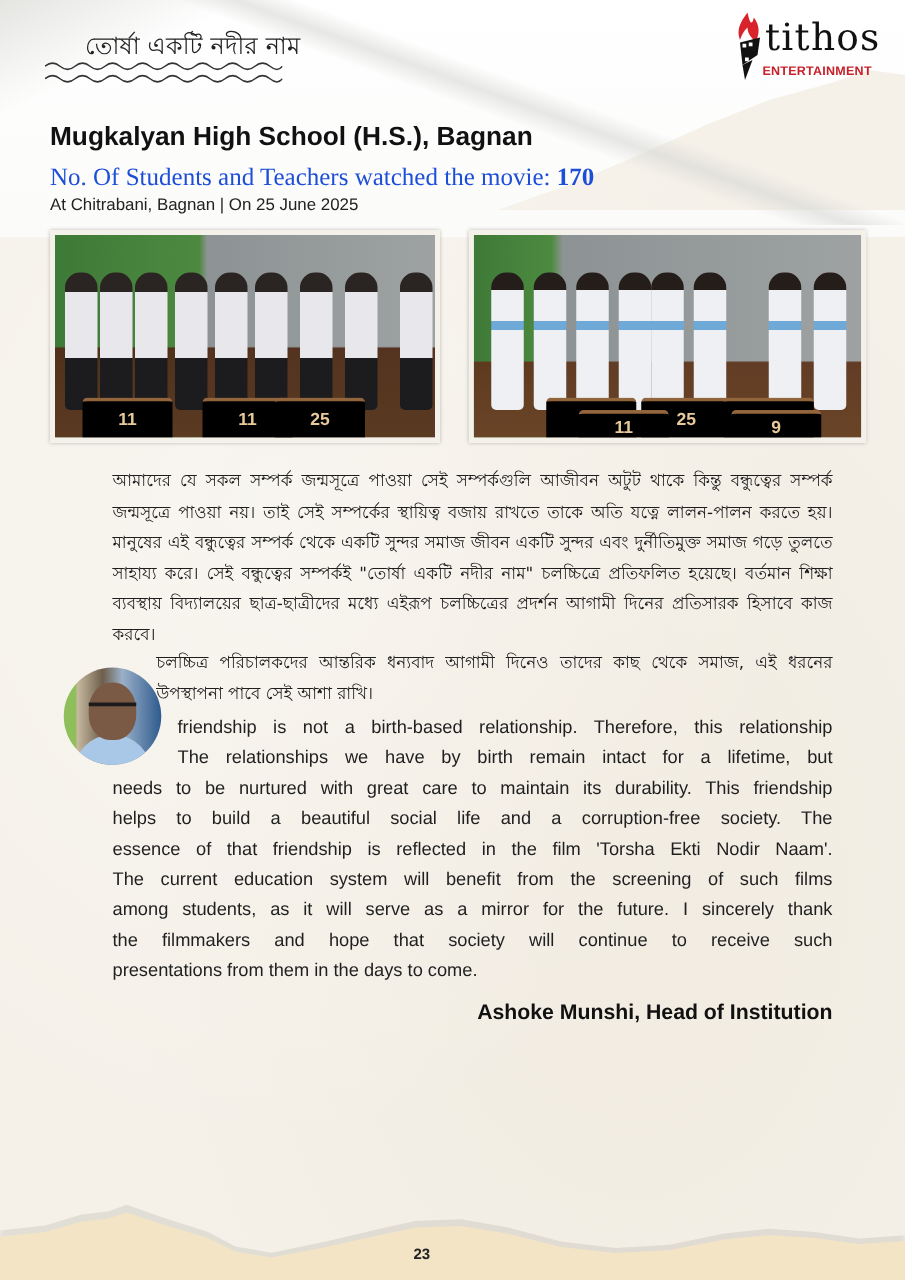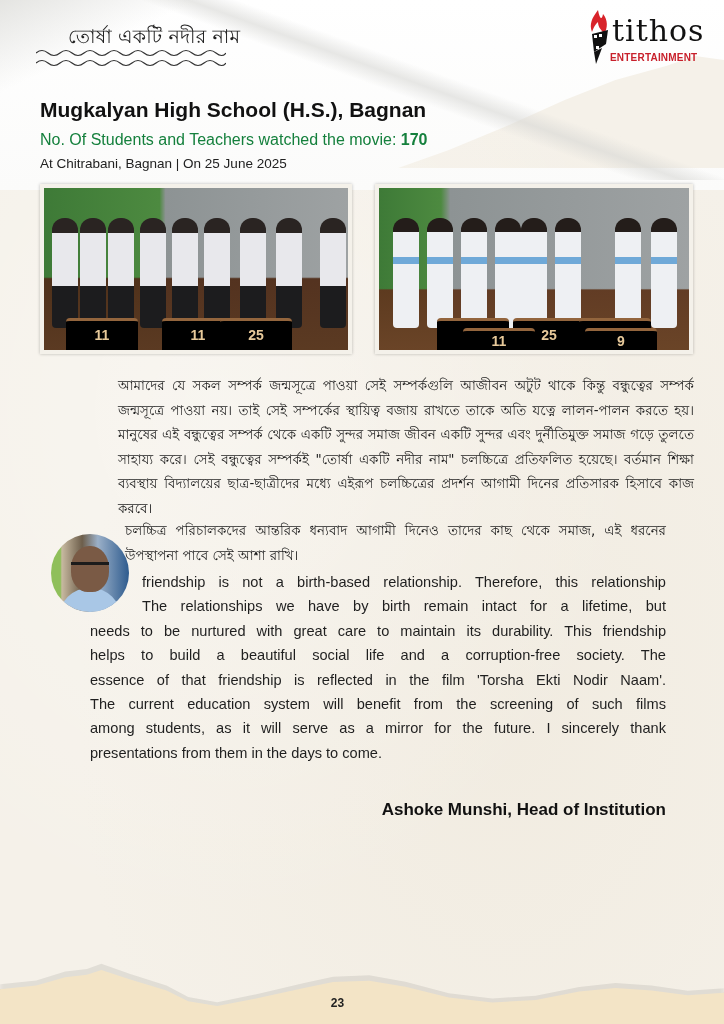--- a/index.html
+++ b/index.html
@@ -64,21 +64,21 @@
     font-family: "Liberation Sans", sans-serif; font-size: 10px; font-weight: 700;
     color: #c8202b; letter-spacing: 0.2px;
   }
 
   .school-name {
     position: absolute; left: 40px; top: 98px;
     font-family: "Liberation Sans", sans-serif; font-size: 21px; font-weight: 700; color: #111;
   }
   .watch-count {
     position: absolute; left: 40px; top: 131px;
-    font-family: Liberation Sans, sans-serif; font-size: 16px; color: #15803d;
+    font-family: Liberation Serif, serif; font-size: 20px; color: #1d4ed8;
   }
   .watch-count b { font-weight: 700; }
   .venue {
     position: absolute; left: 40px; top: 156px;
     font-family: "Liberation Sans", sans-serif; font-size: 13.5px; color: #222;
   }
 
   .photo {
     position: absolute; top: 184px; height: 170px;
     border: 4px solid #f4f1ea;
@@ -108,21 +108,21 @@
   }
   .seat {
     position: absolute; bottom: 0; width: 72px; height: 32px;
     background: #000000; border-top: 3px solid #93653d; border-radius: 4px 4px 0 0;
     color: #e7c99a; font-size: 14px; font-weight: 700; text-align: center; line-height: 28px;
   }
 
   .bn-paragraph {
     position: absolute; left: 90px; top: 374px; width: 576px;
     font-family: "DejaVu Sans", sans-serif; font-size: 13.4px; line-height: 24.6px;
-    color: #1d1d1d; text-align: justify; margin-left: 28px;
+    color: #1d1d1d; text-align: justify;
   }
   .bn-cont {
     position: absolute; left: 125px; top: 519px; width: 541px;
     font-family: "DejaVu Sans", sans-serif; font-size: 13.4px; line-height: 24.6px;
     color: #1d1d1d; text-align: justify;
   }
   .avatar {
     position: absolute; left: 51px; top: 534px; width: 78px; height: 78px;
     border-radius: 50%; overflow: hidden;
     background: linear-gradient(90deg, #8fbf5a 0%, #8fbf5a 12%, #c7b9a0 14%, #6d5e4b 40%, #9bb0c8 60%, #2e5b8e 100%);
@@ -233,20 +233,21 @@
 </div>
 
 <div class="en-paragraph">
   <span class="en-line indent">friendship is not a birth-based relationship. Therefore, this relationship</span>
   <span class="en-line indent">The relationships we have by birth remain intact for a lifetime, but</span>
   <span class="en-line">needs to be nurtured with great care to maintain its durability. This friendship</span>
   <span class="en-line">helps to build a beautiful social life and a corruption-free society. The</span>
   <span class="en-line">essence of that friendship is reflected in the film 'Torsha Ekti Nodir Naam'.</span>
   <span class="en-line">The current education system will benefit from the screening of such films</span>
   <span class="en-line">among students, as it will serve as a mirror for the future. I sincerely thank</span>
+  <span class="en-line">the filmmakers and hope that society will continue to receive such</span>
   <span class="en-line last">presentations from them in the days to come.</span>
 </div>
 
 <div class="signature">Ashoke Munshi, Head of Institution</div>
 
 <div class="bottom-shadow"></div>
 <div class="bottom-tear"></div>
 <div class="page-number">23</div>
 
 </body></html>

